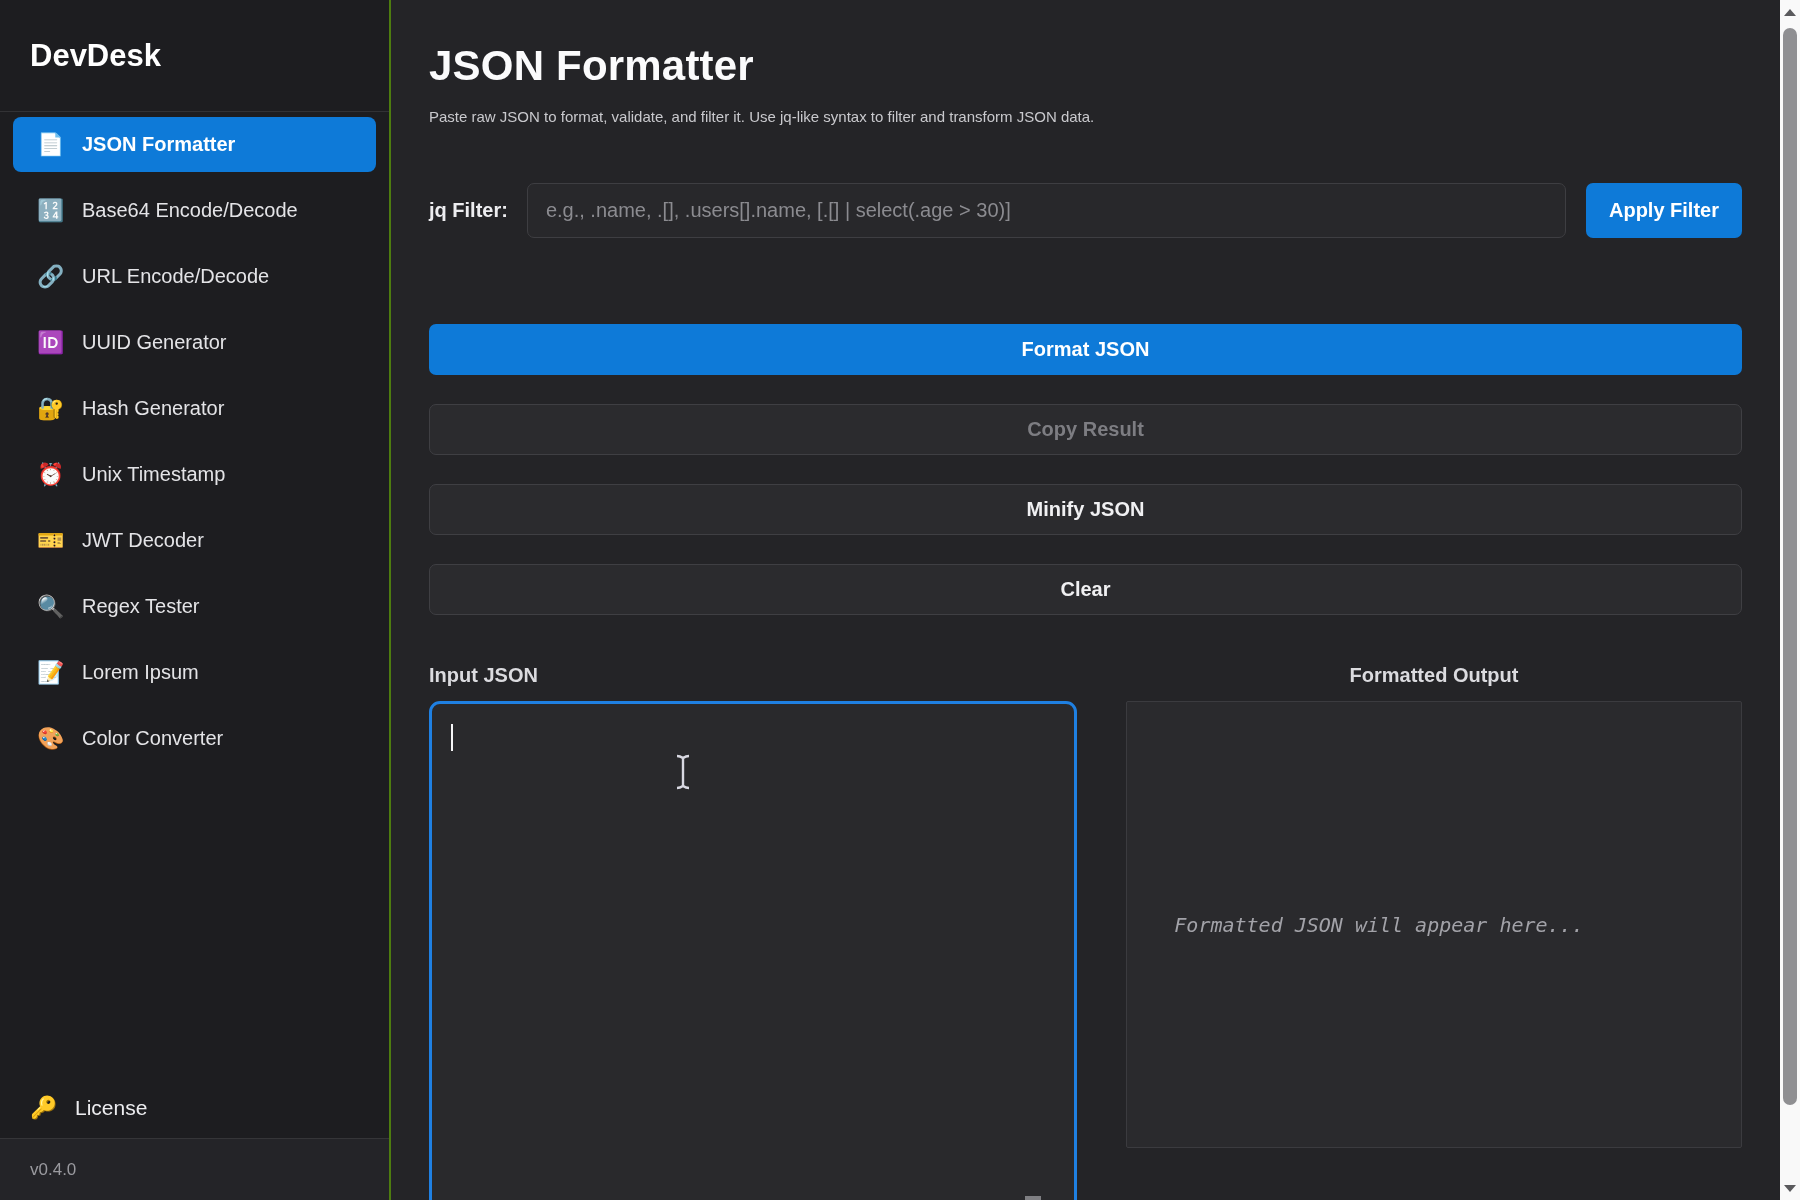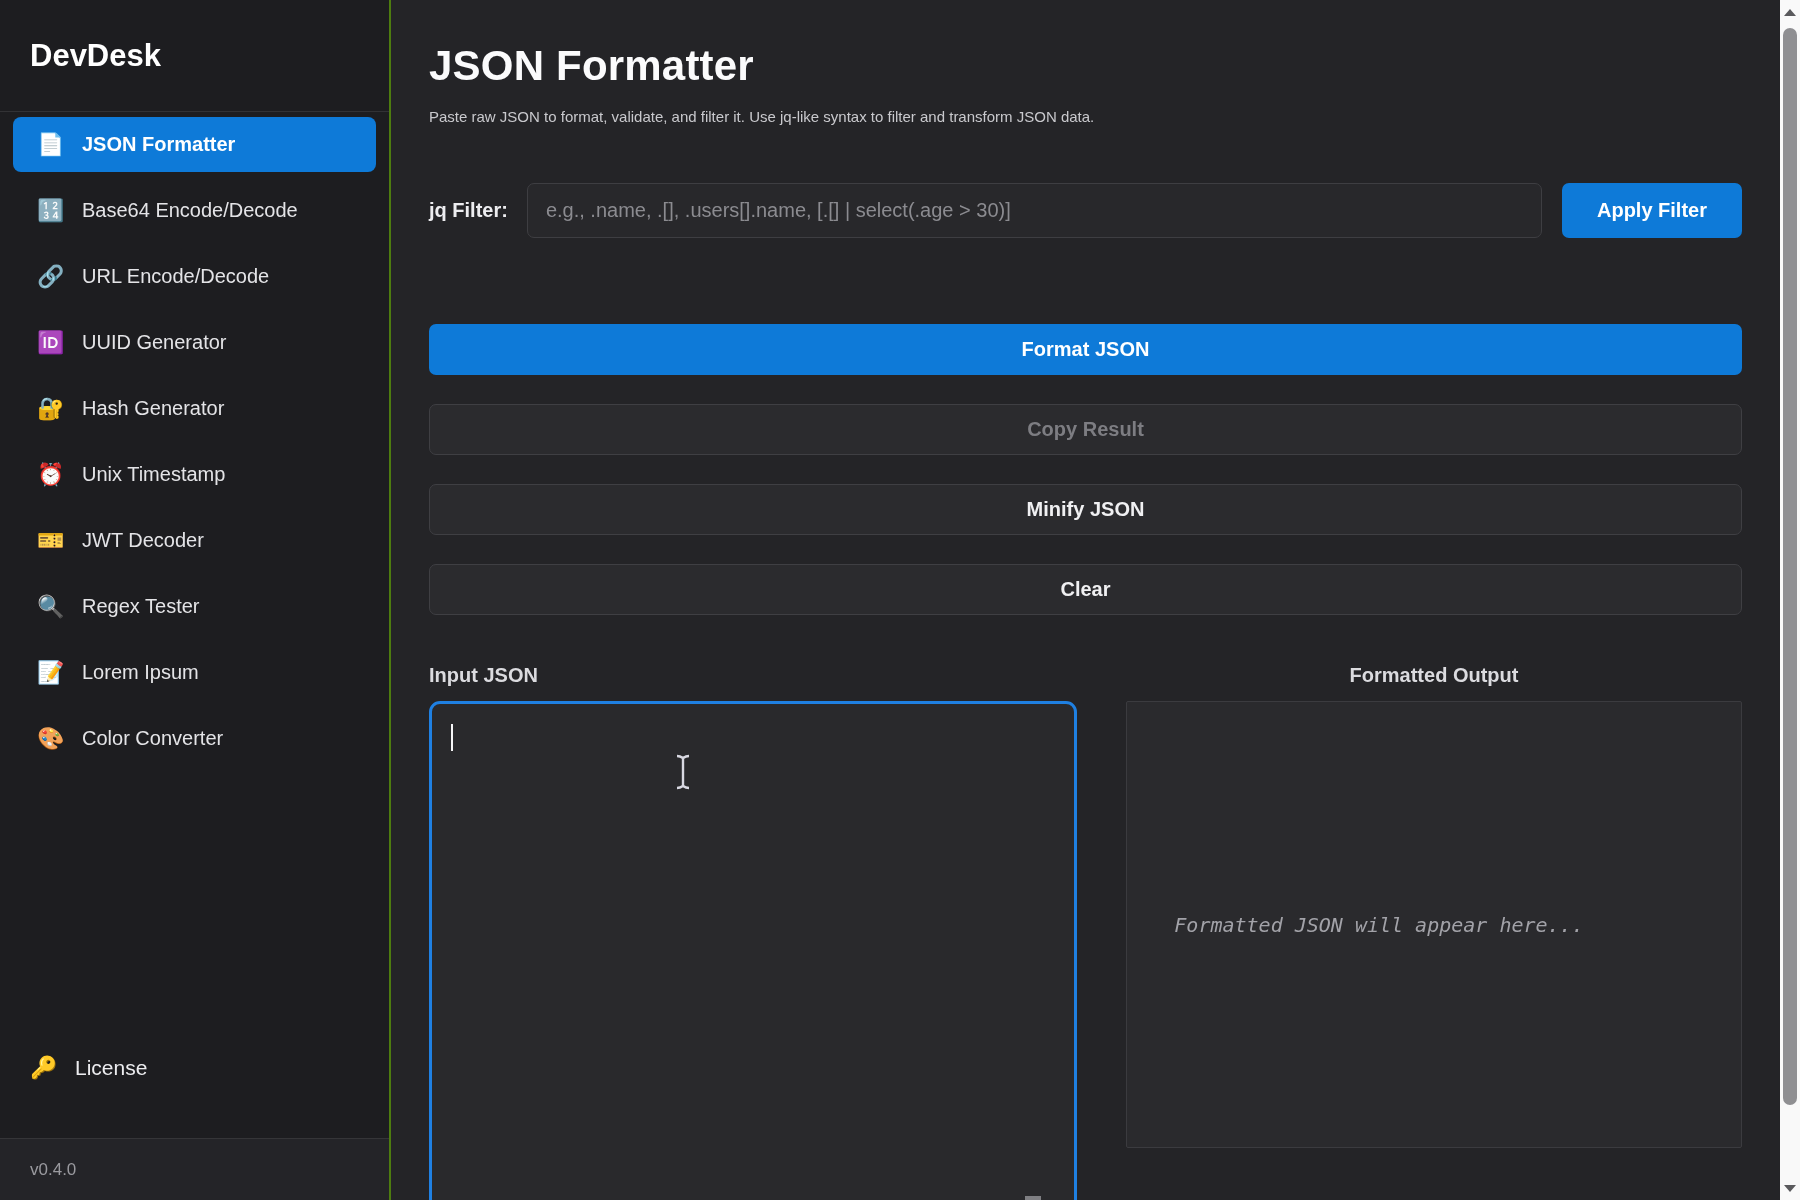--- a/index.html
+++ b/index.html
@@ -43,21 +43,21 @@
   .nav-item.active{background:var(--accent);color:#ffffff;font-weight:700;}
   .nav-icon{font-size:22px;width:28px;text-align:center;flex:0 0 auto;}
   .sidebar-bottom{flex:0 0 auto;}
   .license-row{
     height:60px;display:flex;align-items:center;gap:17px;
     padding-left:30px;font-size:21px;color:#ececef;cursor:pointer;
   }
   .version-bar{
     height:62px;border-top:1px solid #353538;background:#242428;
     display:flex;align-items:center;padding-left:30px;
-    font-size:17px;color:#9a9a9f;margin-top:40px;
+    font-size:17px;color:#9a9a9f;
   }
   
   .main{
     position:absolute;left:392px;top:0;right:20px;bottom:0;
     padding:42px 38px 0 37px;
   }
   .page-title{font-size:42px;font-weight:700;color:#fbfbfc;letter-spacing:.2px;}
   .subtitle{margin-top:18px;font-size:15px;color:var(--text-dim);}
   .filter-row{margin-top:58px;display:flex;align-items:center;}
   .filter-label{font-size:20px;font-weight:700;color:#ededf0;flex:0 0 auto;text-align:right;}
@@ -66,21 +66,21 @@
     background:#28282b;border:1px solid #3e3e42;border-radius:7px;
     padding:16px 18px;font-size:20px;color:#e8e8ea;outline:none;
     font-family:"Liberation Sans", sans-serif;
   }
   .filter-input::placeholder{color:var(--text-muted);}
   .btn{
     border:none;border-radius:7px;font-size:20px;font-weight:600;
     font-family:"Liberation Sans", sans-serif;cursor:pointer;
   }
   .btn.primary{background:var(--accent);color:#ffffff;}
-  .btn.apply{flex:0 0 auto;width:180px;height:55px;margin-left:20px;}
+  .btn.apply{flex:0 0 auto;width:156px;height:55px;margin-left:20px;}
   .toolbar{margin-top:86px;display:flex;gap:29px;flex-direction:column;}
   .toolbar .btn{height:51px;padding:0 27px;}
   .btn.dark{
     background:#2b2b2e;border:1px solid #3f3f43;color:#f0f0f2;
   }
   .btn.dark.disabled{color:#7d7d82;cursor:default;}
   
   .panels{margin-top:49px;display:flex;gap:49px;align-items:flex-start;}
   .panel-label{font-size:20px;font-weight:700;color:#dbdbdf;margin-bottom:14px;}
   .panel-left{width:648px;flex:0 0 auto;}

